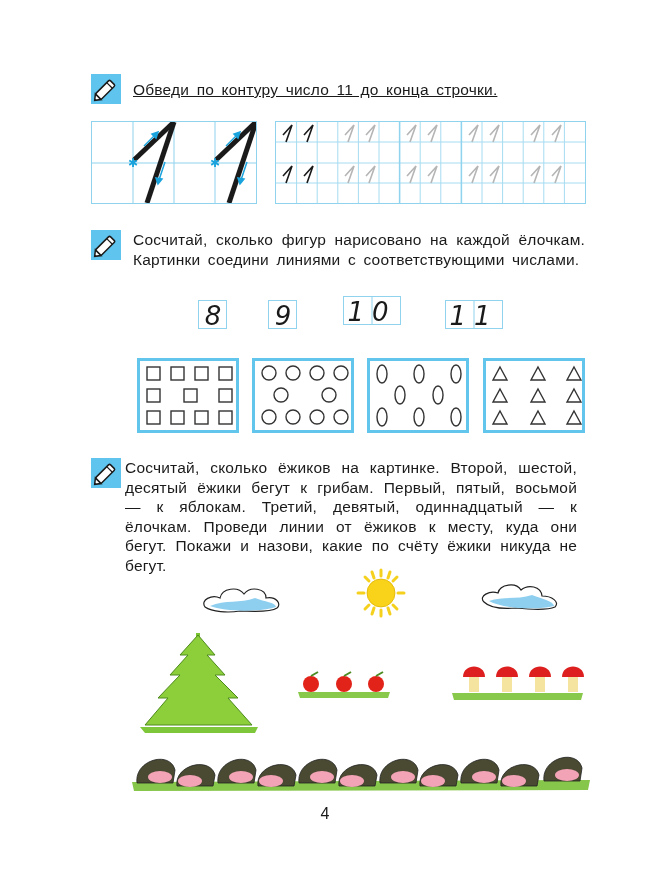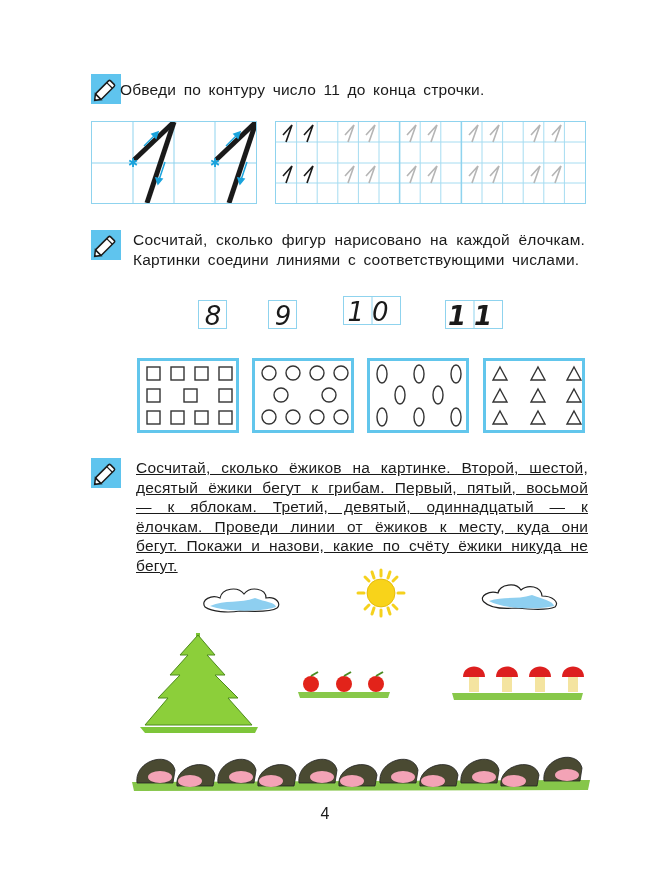--- a/index.html
+++ b/index.html
@@ -33,21 +33,21 @@
 <div class="task-icon" style="left:91px; top:74px;">
   <svg viewBox="0 0 30 30">
       <g transform="rotate(-45 15 15)">
         <rect x="4" y="11" width="20" height="8" rx="1.5" fill="#fff" stroke="#1a1a1a" stroke-width="1.5"></rect>
         <path d="M4 11 L-1 15 L4 19 Z" fill="#fff" stroke="#1a1a1a" stroke-width="1.5"></path>
         <path d="M0.2 14 L-1 15 L0.2 16 Z" fill="#1a1a1a"></path>
         <line x1="20" y1="11" x2="20" y2="19" stroke="#1a1a1a" stroke-width="1.2"></line>
       </g>
     </svg>
 </div>
-<div class="task-text single" style="left:120px; top:80px;">Обведи по контуру число 11 до конца строчки.</div>
+<div class="task-text single" style="left:133px; top:80px;text-decoration:underline;">Обведи по контуру число 11 до конца строчки.</div>
 
 <div class="grid" style="left:91px; top:121px; width:166px; height:83px;">
   <svg width="164" height="81" viewBox="0 0 164 81">
     <g stroke="#8fd3ee" stroke-width="1">
       <line x1="41" y1="0" x2="41" y2="81"></line>
         <line x1="82" y1="0" x2="82" y2="81"></line>
         <line x1="123" y1="0" x2="123" y2="81"></line>
       <line x1="0" y1="41" x2="164" y2="41"></line>
     </g>
 
@@ -160,21 +160,21 @@
     <text x="15" y="25" font-size="26" font-style="italic" text-anchor="middle" fill="#1a1a1a" font-family="DejaVu Sans, sans-serif">9</text>
   </svg>
 </div>
 <div class="num-box" style="left:343px; top:296px; width:34px;">
   <svg width="58" height="29" viewBox="0 0 58 29">
     <rect x="0.5" y="0.5" width="57" height="28" fill="none" stroke="#8fd3ee"></rect>
     <line x1="29" y1="0" x2="29" y2="29" stroke="#8fd3ee"></line>
     <text x="29" y="25" font-size="26" font-style="italic" text-anchor="middle" fill="#1a1a1a" letter-spacing="8" font-family="DejaVu Sans, sans-serif">10</text>
   </svg>
 </div>
-<div class="num-box" style="left:445px; top:300px; width:80px;font-weight:bold;">
+<div class="num-box" style="left:445px; top:300px; width:80px;">
   <svg width="58" height="29" viewBox="0 0 58 29">
     <rect x="0.5" y="0.5" width="57" height="28" fill="none" stroke="#8fd3ee"></rect>
     <line x1="29" y1="0" x2="29" y2="29" stroke="#8fd3ee"></line>
     <text x="29" y="25" font-size="26" font-style="italic" text-anchor="middle" fill="#1a1a1a" letter-spacing="8" font-family="DejaVu Sans, sans-serif">11</text>
   </svg>
 </div>
 
 <div class="shape-box" style="left:137px; top:358px;">
   <svg width="96" height="69" viewBox="0 0 96 69" fill="none" stroke="#333" stroke-width="1.4">
     <rect x="7" y="6" width="13" height="13"></rect>
@@ -233,21 +233,21 @@
 <div class="task-icon" style="left:91px; top:458px;">
   <svg viewBox="0 0 30 30">
       <g transform="rotate(-45 15 15)">
         <rect x="4" y="11" width="20" height="8" rx="1.5" fill="#fff" stroke="#1a1a1a" stroke-width="1.5"></rect>
         <path d="M4 11 L-1 15 L4 19 Z" fill="#fff" stroke="#1a1a1a" stroke-width="1.5"></path>
         <path d="M0.2 14 L-1 15 L0.2 16 Z" fill="#1a1a1a"></path>
         <line x1="20" y1="11" x2="20" y2="19" stroke="#1a1a1a" stroke-width="1.2"></line>
       </g>
     </svg>
 </div>
-<div class="task-text" style="left:136px; top:458px; width:452px;text-decoration:underline;">Сосчитай, сколько ёжиков на картинке. Второй, шестой, десятый ёжики бегут к грибам. Первый, пятый, восьмой — к яблокам. Третий, девятый, одиннадцатый — к ёлочкам. Проведи линии от ёжиков к месту, куда они бегут. Покажи и назови, какие по счёту ёжики никуда не бегут.</div>
+<div class="task-text" style="left:125px; top:458px; width:452px;">Сосчитай, сколько ёжиков на картинке. Второй, шестой, десятый ёжики бегут к грибам. Первый, пятый, восьмой — к яблокам. Третий, девятый, одиннадцатый — к ёлочкам. Проведи линии от ёжиков к месту, куда они бегут. Покажи и назови, какие по счёту ёжики никуда не бегут.</div>
 
 <svg class="abs" style="left:0; top:560px;" width="650" height="240" viewBox="0 560 650 240">
 
   <g>
     <path d="M205 607 C200 600 212 594 220 598 C222 588 238 586 244 594 C250 586 266 588 266 598 C276 596 282 604 277 608 C270 613 250 611 240 611 C228 613 212 612 205 607 Z" fill="#fff" stroke="#222" stroke-width="1.2"></path>
     <path d="M210 606 C225 599 240 604 255 598 C265 602 275 602 276 607 C260 612 225 612 210 606 Z" fill="#8ecff0"></path>
   </g>
 
   <g>
     <g stroke="#f5d11d" stroke-width="3" stroke-linecap="round">

